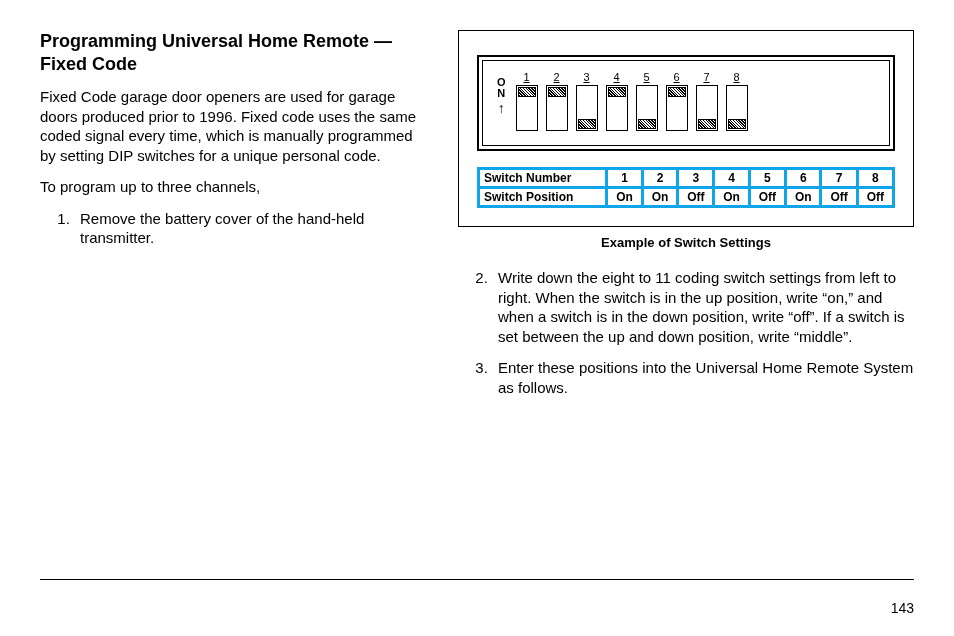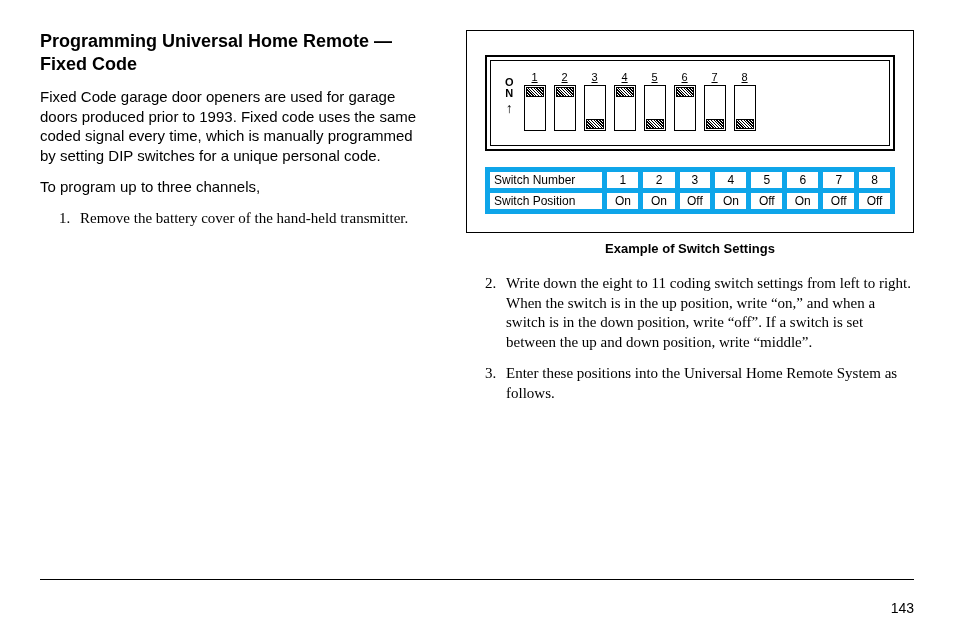--- a/index.html
+++ b/index.html
@@ -7,21 +7,21 @@
     font-family: Arial, Helvetica, sans-serif;
     background: #fff;
     width: 954px;
     height: 636px;
     padding: 30px 40px 20px 40px;
     position: relative;
     color: #000;
   }
   .page {
     display: flex;
-    gap: 36px;
+    gap: 28px;
   }
   .col {
     flex: 1;
   }
   .col-left { width: 390px; flex: none; }
   .col-right { flex: 1; }
   h2 {
     font-size: 18px;
     font-weight: bold;
     line-height: 1.25;
@@ -34,21 +34,20 @@
   }
   ol {
     list-style-position: outside;
     margin-left: 34px;
     font-size: 15px;
     line-height: 1.3;
   }
   ol li {
     margin-bottom: 12px;
     padding-left: 6px;
-    font-family: Liberation Serif, serif;
   }
   ol li .sub {
     display: block;
     margin-top: 10px;
   }
   .figure-box {
     border: 1.5px solid #000;
     padding: 24px 18px 18px 18px;
     margin-bottom: 8px;
   }
@@ -108,24 +107,24 @@
     border: 1px solid #000;
   }
   .sw-slider.on { top: 1px; }
   .sw-slider.off { bottom: 1px; }
   .pos-table {
     border-collapse: collapse;
     width: 100%;
     font-size: 12px;
   }
   .pos-table td, .pos-table th {
-    border: 5px solid #0ea5e9;
+    border: 3px solid #0ea5e9;
     padding: 1px 4px;
     text-align: center;
-    font-weight: normal;
+    font-weight: bold;
     white-space: nowrap;
   }
   .pos-table .hdr { text-align: left; }
   .caption {
     text-align: center;
     font-size: 13px;
     font-weight: bold;
     margin-bottom: 18px;
   }
   .footer {
@@ -138,21 +137,21 @@
     font-size: 14px;
     padding-top: 20px;
   }
 </style>
 </head>
 <body>
 
 <div class="page">
   <div class="col col-left">
     <h2>Programming Universal Home Remote — Fixed Code</h2>
-    <p>Fixed Code garage door openers are used for garage doors produced prior to 1993. Fixed code uses the same coded signal every time, which is manually programmed by setting DIP switches for a unique personal code.</p>
+    <p>Fixed Code garage door openers are used for garage doors produced prior to 1996. Fixed code uses the same coded signal every time, which is manually programmed by setting DIP switches for a unique personal code.</p>
     <p>To program up to three channels,</p>
     <ol>
       <li>Remove the battery cover of the hand-held transmitter.</li>
     </ol>
   </div>
 
   <div class="col col-right">
     <div class="figure-box">
       <div class="dip-frame">
         <div class="dip-inner">

